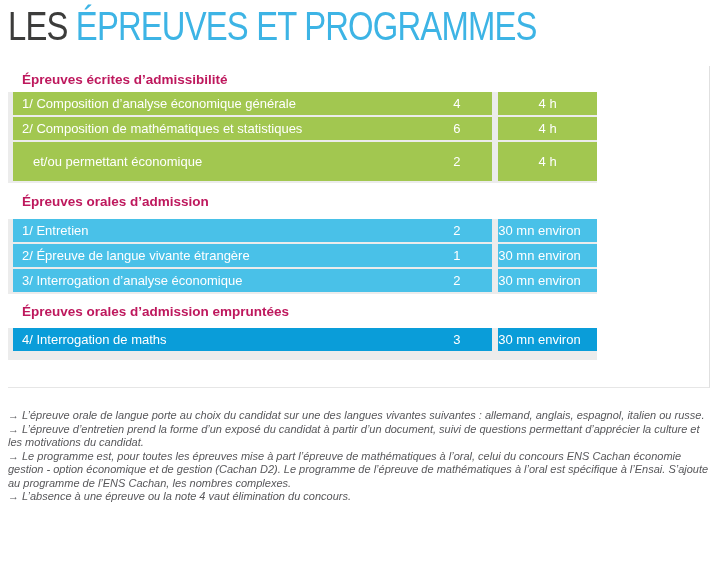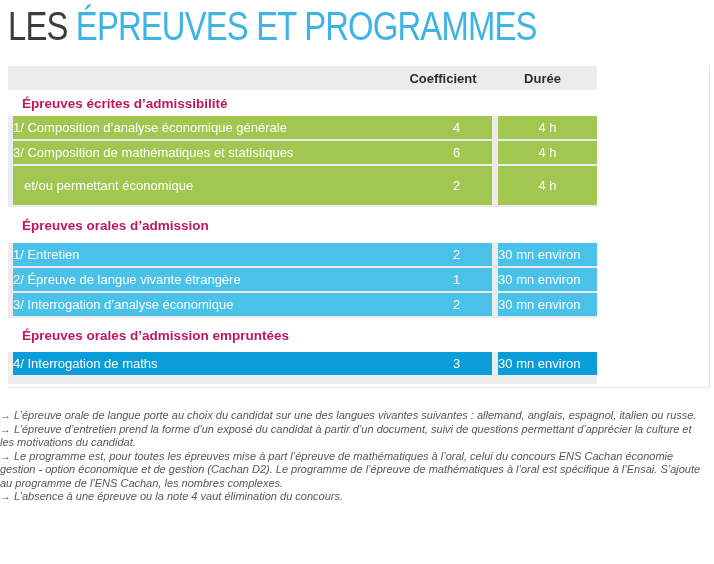--- a/index.html
+++ b/index.html
@@ -42,67 +42,63 @@
     font-weight:bold;font-size:13.5px;color:#be185d;
   }
   .section.s1{height:26px;}
   .section.s2{height:36px;}
   .section.s3{height:34px;}
 
   .row{display:flex;margin:0 0 2px 5px;height:23px;}
   .row.tall{height:39px;}
   .cell{color:#ffffff;font-size:13px;}
   .cell.label{
-    width:450px;
+    width:450px;padding-left:9px;
     display:flex;flex-direction:column;justify-content:center;line-height:15px;
   }
   .cell.label .line2{padding-left:11px;}
   .cell.coef{width:78px;margin-right:6px;display:flex;align-items:center;justify-content:center;}
   .cell.duree{width:109px;display:flex;align-items:center;}
   .cell.duree.center{justify-content:center;}
   .cell.duree.left{}
 
   .green  .cell{background:#a2c750;}
   .blue   .cell{background:#49c1e8;}
   .darkblue .cell{background:#0a9dd9;}
 
   
   .notes{
-    position:absolute;left:0;top:409px;width:701px;
+    position:absolute;left:8px;top:409px;width:701px;
     font-size:11px;line-height:13.5px;font-style:italic;color:#57575a;
   }
   .note-item{margin:0;}
   .arrow{font-style:normal;margin-right:3px;font-weight:bold;}
 </style>
 </head>
 <body>
 
 <div class="page-title"><span class="title-prefix">LES </span><span class="title-highlight">ÉPREUVES ET PROGRAMMES</span></div>
 
 <div class="panel">
   <div class="tablewrap">
 
-    <div class="header-row">
-      <div class="col-h coef">Coefficient</div>
-      <div class="col-h duree">Durée</div>
-    </div>
 
     <div class="section s1">Épreuves écrites d’admissibilité</div>
 
     <div class="row green">
       <div class="cell label">
           <span>1/ Composition d’analyse économique générale</span>
         </div>
       <div class="cell coef">4</div>
       <div class="cell duree center">4 h</div>
     </div>
 
     <div class="row green">
       <div class="cell label">
-          <span>3/ Composition de mathématiques et statistiques</span>
+          <span>2/ Composition de mathématiques et statistiques</span>
         </div>
       <div class="cell coef">6</div>
       <div class="cell duree center">4 h</div>
     </div>
 
     <div class="row green tall">
       <div class="cell label">
         <span class="line2">et/ou permettant économique</span>
       </div>
       <div class="cell coef">2</div>

